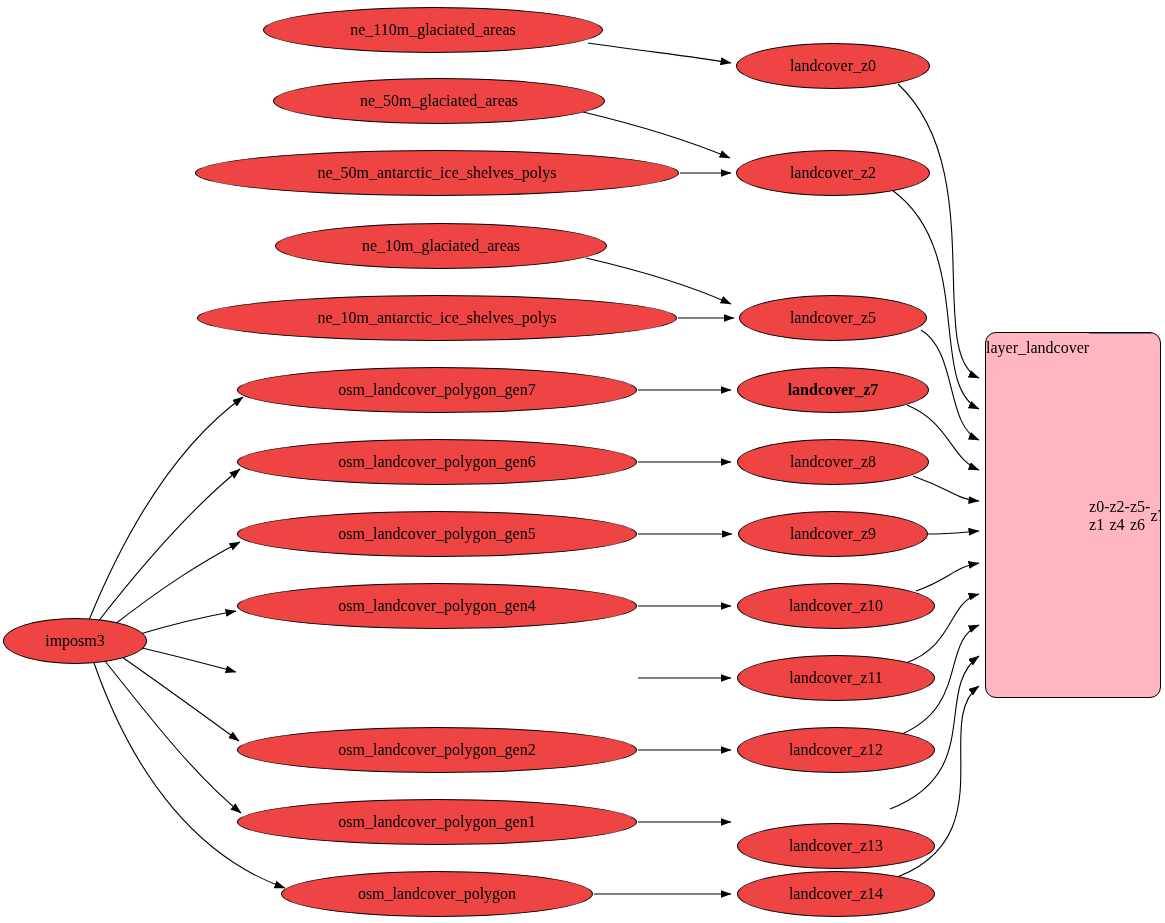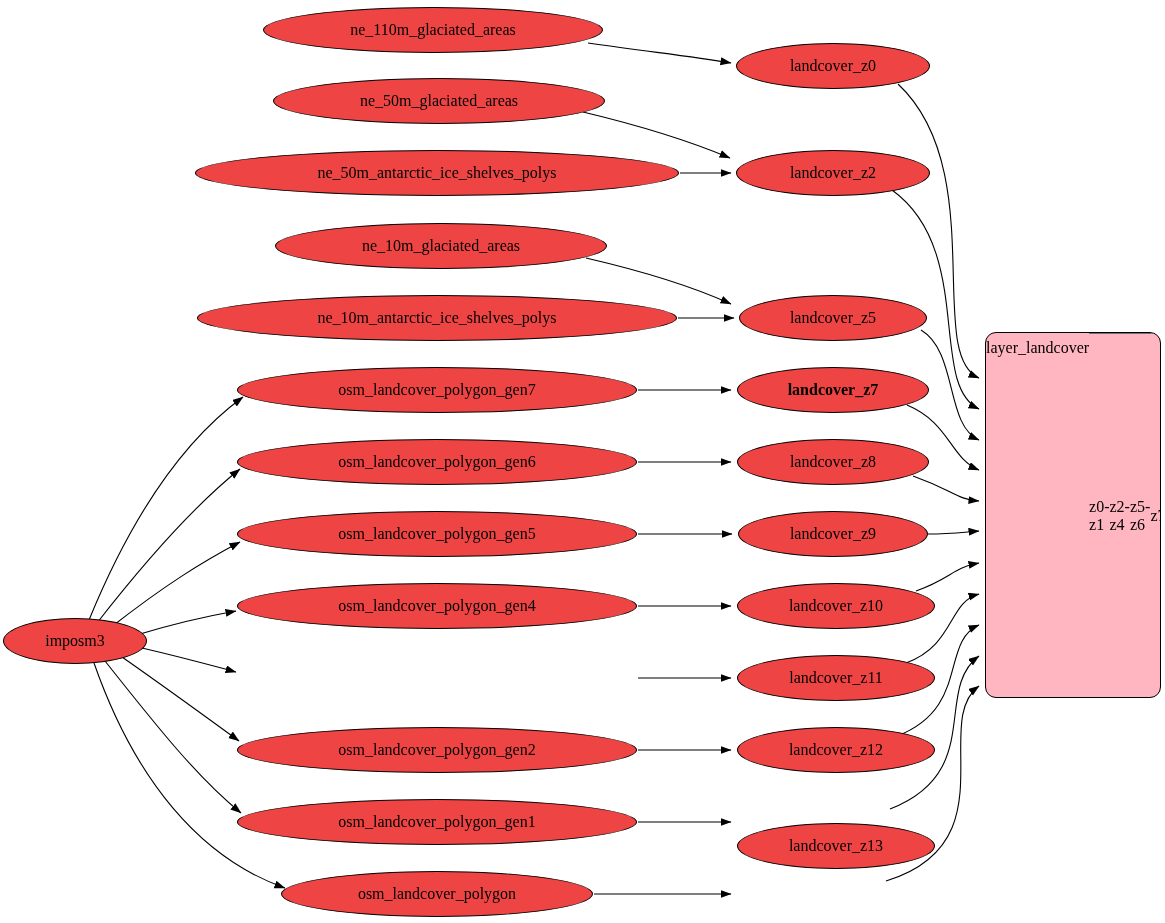--- a/index.html
+++ b/index.html
@@ -109,20 +109,21 @@
   <div class="node" style="left:736px;top:43px;width:194px;height:46px;">landcover_z0</div>
   <div class="node" style="left:736px;top:150px;width:194px;height:46px;">landcover_z2</div>
   <div class="node" style="left:739px;top:295px;width:188px;height:46px;">landcover_z5</div>
   <div class="node" style="left:737px;top:367px;width:192px;height:46px;font-weight:bold;">landcover_z7</div>
   <div class="node" style="left:737px;top:439px;width:192px;height:46px;">landcover_z8</div>
   <div class="node" style="left:738px;top:511px;width:190px;height:46px;">landcover_z9</div>
   <div class="node" style="left:737px;top:583px;width:198px;height:46px;">landcover_z10</div>
   <div class="node" style="left:737px;top:655px;width:198px;height:46px;">landcover_z11</div>
   <div class="node" style="left:737px;top:727px;width:198px;height:46px;">landcover_z12</div>
   <div class="node" style="left:737px;top:823px;width:198px;height:46px;">landcover_z13</div>
+  <div class="node" style="left:737px;top:871px;width:198px;height:46px;">landcover_z14</div>
 
   <div class="record">
     <div class="hdr">layer_landcover</div>
     <div class="row">z0-z1</div>
     <div class="row">z2-z4</div>
     <div class="row">z5-z6</div>
     <div class="row">z7</div>
     <div class="row">z8</div>
     <div class="row">z9</div>
     <div class="row">z10</div>

